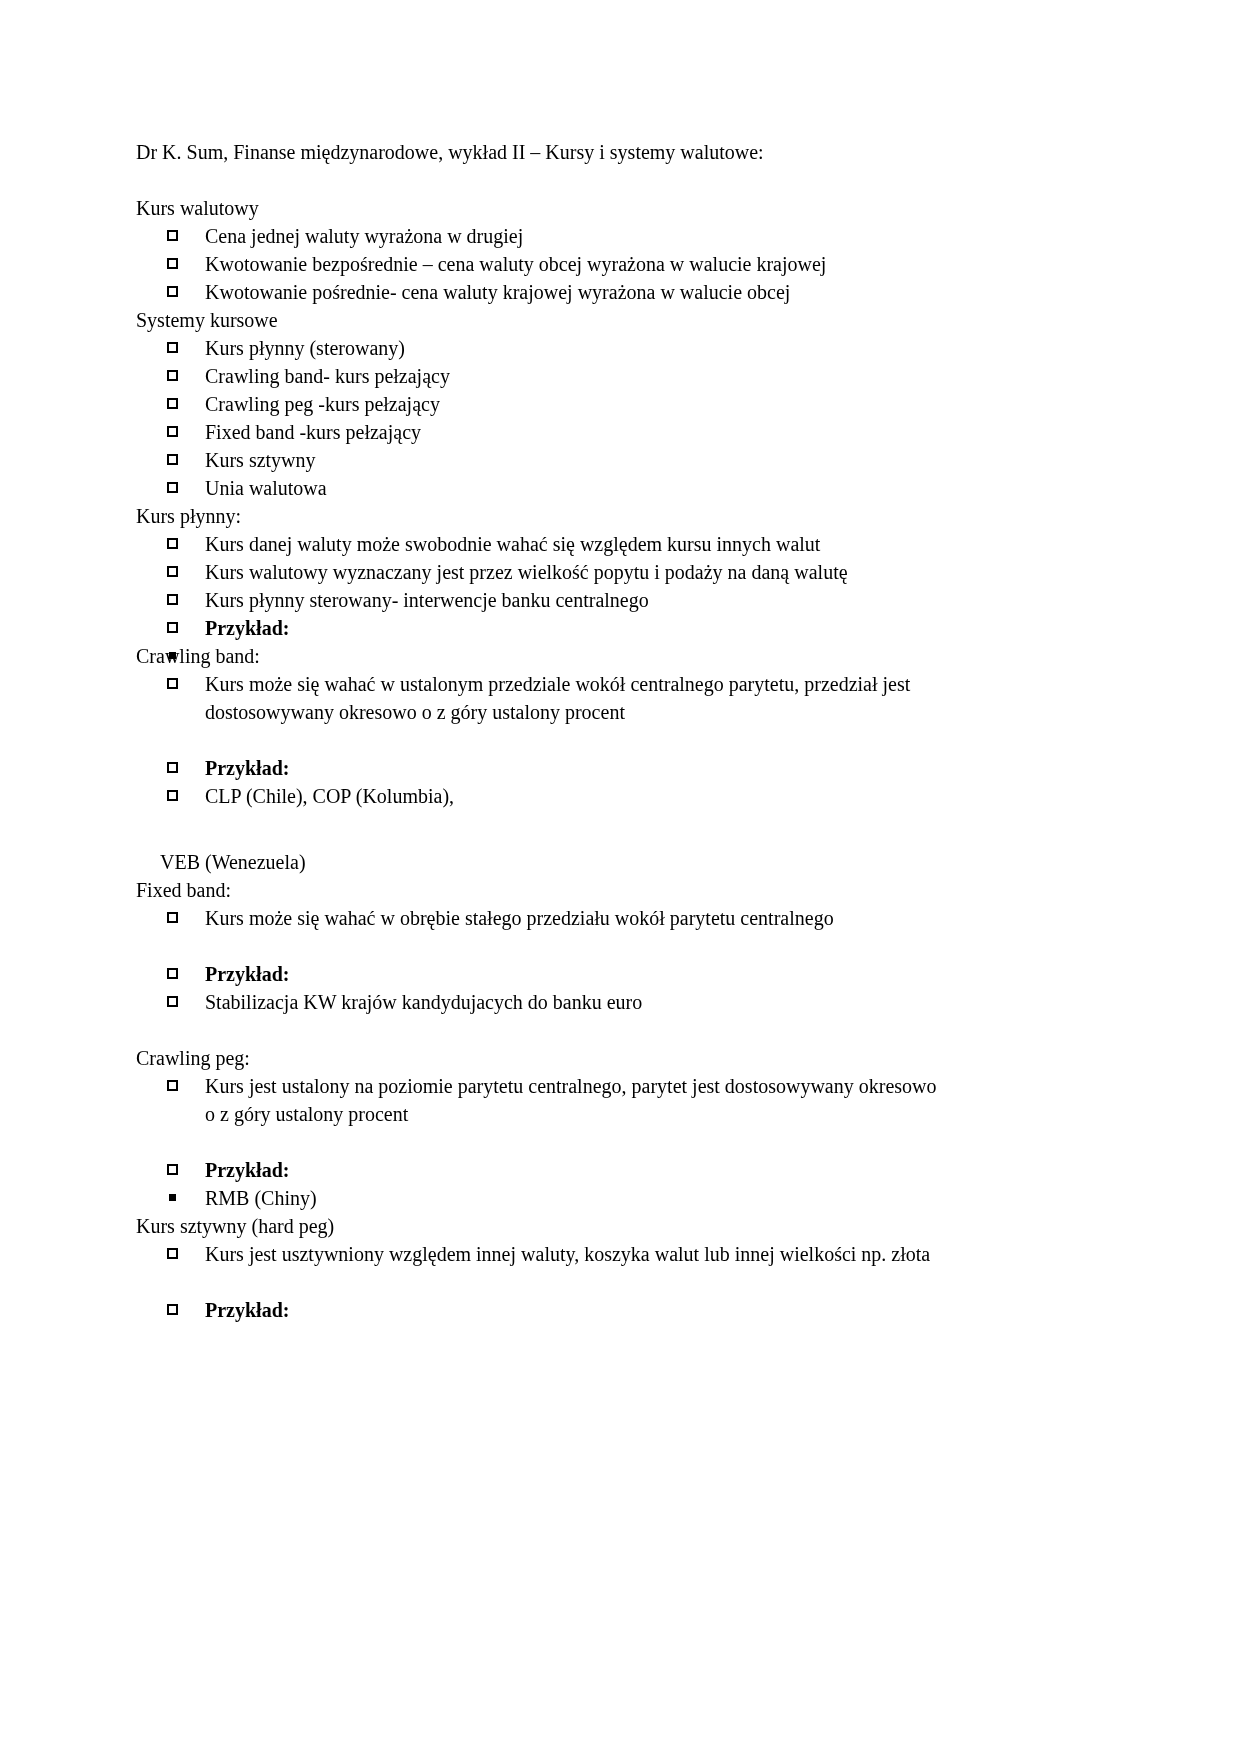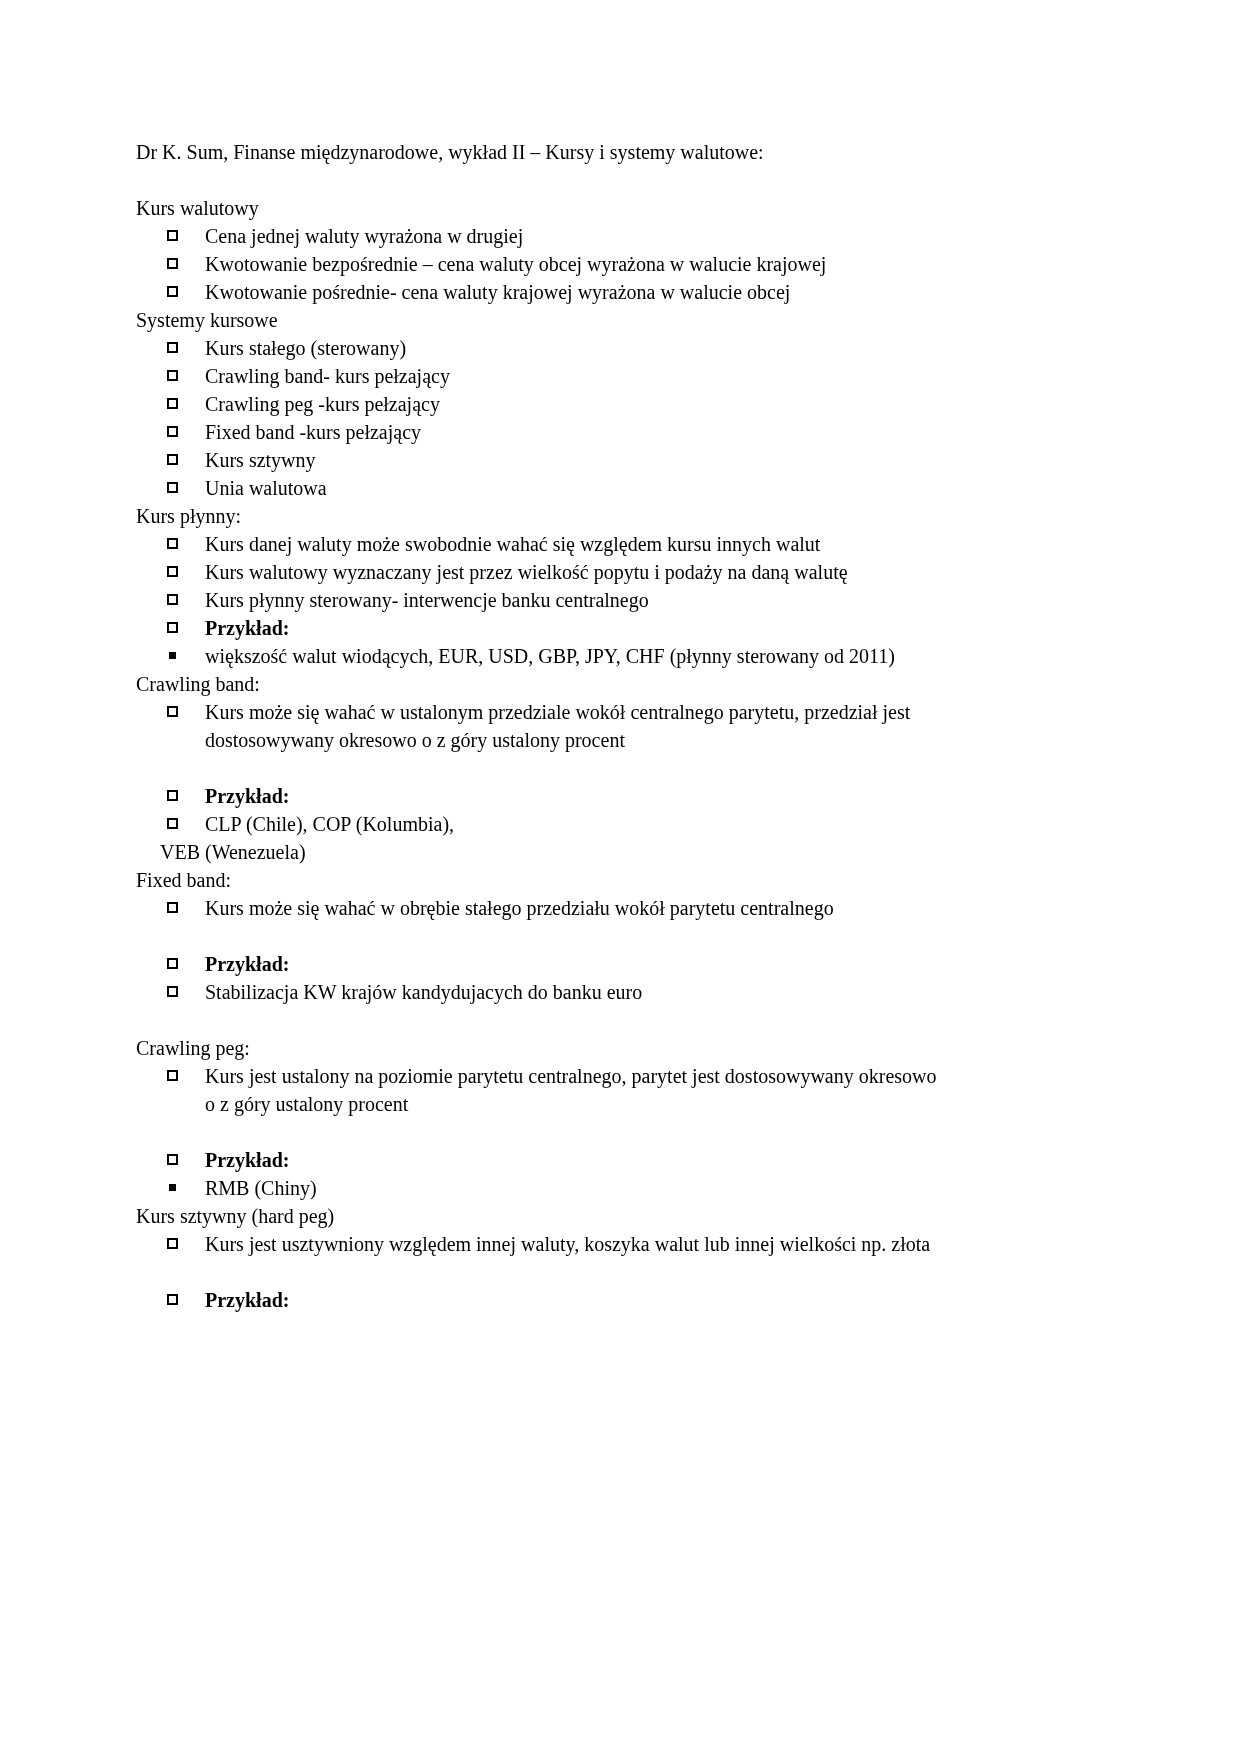--- a/index.html
+++ b/index.html
@@ -27,46 +27,46 @@
     width: 11px; height: 11px;
     border: 2px solid #000;
     background: #fff;
   }
   .marker.sq {
     left: 33px; top: 10px;
     width: 7px; height: 7px;
     background: #000;
   }
   .bold .text { font-weight: 700; margin-top: 40px; }
-  .plain { padding-left: 24px; }
+  .plain { padding-left: 24px; margin-top: 38px; }
 </style>
 </head>
 <body>
 
 <div class="page">
   <div id="doc-body">
       <div class="block title">Dr K. Sum, Finanse międzynarodowe, wykład II – Kursy i systemy walutowe:</div>
       <div class="spacer"></div>
       <div class="block heading">Kurs walutowy</div>
       <div class="block li"><span class="marker check"></span><span class="text">Cena jednej waluty wyrażona w drugiej</span></div>
       <div class="block li"><span class="marker check"></span><span class="text">Kwotowanie bezpośrednie – cena waluty obcej wyrażona w walucie krajowej</span></div>
       <div class="block li"><span class="marker check"></span><span class="text">Kwotowanie pośrednie- cena waluty krajowej wyrażona w walucie obcej</span></div>
       <div class="block heading">Systemy kursowe</div>
-      <div class="block li"><span class="marker check"></span><span class="text">Kurs stałego (sterowany)</span></div>
+      <div class="block li"><span class="marker check"></span><span class="text">Kurs płynny (sterowany)</span></div>
       <div class="block li"><span class="marker check"></span><span class="text">Crawling band- kurs pełzający</span></div>
       <div class="block li"><span class="marker check"></span><span class="text">Crawling peg -kurs pełzający</span></div>
       <div class="block li"><span class="marker check"></span><span class="text">Fixed band -kurs pełzający</span></div>
       <div class="block li"><span class="marker check"></span><span class="text">Kurs sztywny</span></div>
       <div class="block li"><span class="marker check"></span><span class="text">Unia walutowa</span></div>
       <div class="block heading">Kurs płynny:</div>
       <div class="block li"><span class="marker check"></span><span class="text">Kurs danej waluty może swobodnie wahać się względem kursu innych walut</span></div>
       <div class="block li"><span class="marker check"></span><span class="text">Kurs walutowy wyznaczany jest przez wielkość popytu i podaży na daną walutę</span></div>
       <div class="block li"><span class="marker check"></span><span class="text">Kurs płynny sterowany- interwencje banku centralnego</span></div>
       <div class="block li bold"><span class="marker check"></span><span class="text">Przykład:</span></div>
-      <div class="block li"><span class="marker sq"></span><span class="text">większość walut wiodących, EUR, USD, GBP, JPY, CHF (płynny sterowany od 2011)</span></div>
+      <div class="block li"><span class="marker sq"></span></div>
       <div class="block heading">Crawling band:</div>
       <div class="block li"><span class="marker check"></span><span class="text">Kurs może się wahać w ustalonym przedziale wokół centralnego parytetu, przedział jest dostosowywany okresowo o z góry ustalony procent</span></div>
       <div class="spacer"></div>
       <div class="block li bold"><span class="marker check"></span><span class="text">Przykład:</span></div>
       <div class="block li"><span class="marker check"></span><span class="text">CLP (Chile), COP (Kolumbia),</span></div>
       <div class="block plain">VEB (Wenezuela)</div>
       <div class="block heading">Fixed band:</div>
       <div class="block li"><span class="marker check"></span><span class="text">Kurs może się wahać w obrębie stałego przedziału wokół parytetu centralnego</span></div>
       <div class="spacer"></div>
       <div class="block li bold"><span class="marker check"></span><span class="text">Przykład:</span></div>

